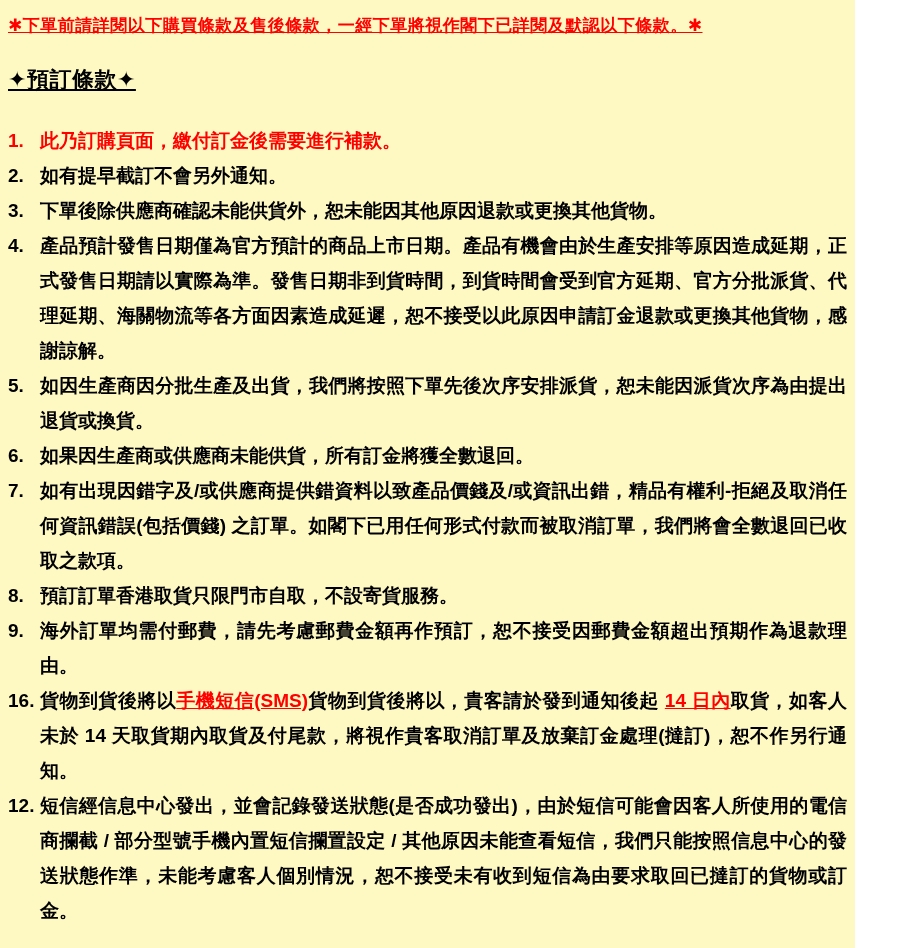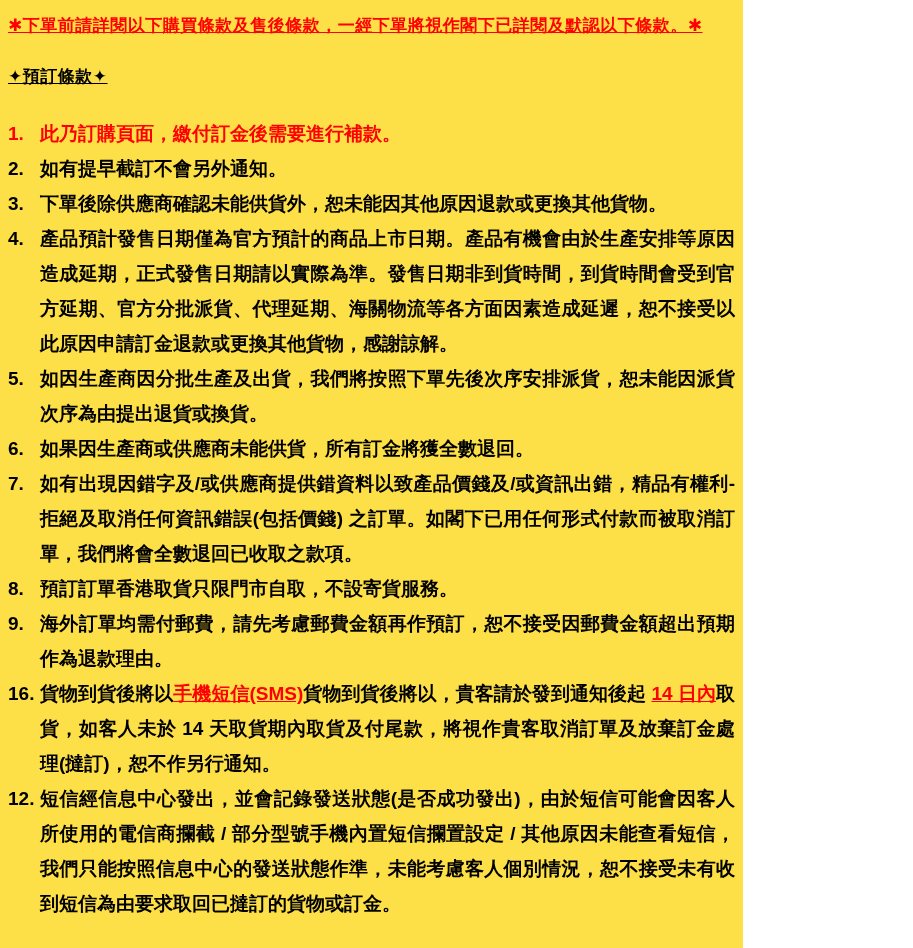--- a/index.html
+++ b/index.html
@@ -1,41 +1,41 @@
 <!DOCTYPE html>
 <html><head>
 <meta charset="utf-8">
 <style>
   html, body {
     margin: 0;
     padding: 0;
     background: #ffffff;
   }
   .page {
-    width: 743px;
+    width: 855px;
     min-height: 948px;
     box-sizing: border-box;
     padding: 10px 8px 14px 8px;
     font-family: "Liberation Sans", "DejaVu Sans", sans-serif;
     font-weight: bold;
     color: #000000;
-    background: #fde047;
+    background: #fef9c3;
   }
   .notice {
     color: #ff0000;
     text-decoration: underline;
     font-size: 17px;
     line-height: 1.45;
     margin: 4px 0 26px 0;
     letter-spacing: 0.5px;
   }
   .section-title {
     color: #000000;
     text-decoration: underline;
-    font-size: 17px;
+    font-size: 22px;
     margin: 0 0 28px 0;
     letter-spacing: 0.5px;
   }
   .terms-list {
     list-style: none;
     margin: 0;
     padding: 0;
     font-size: 19px;
   }
   .term-item {

